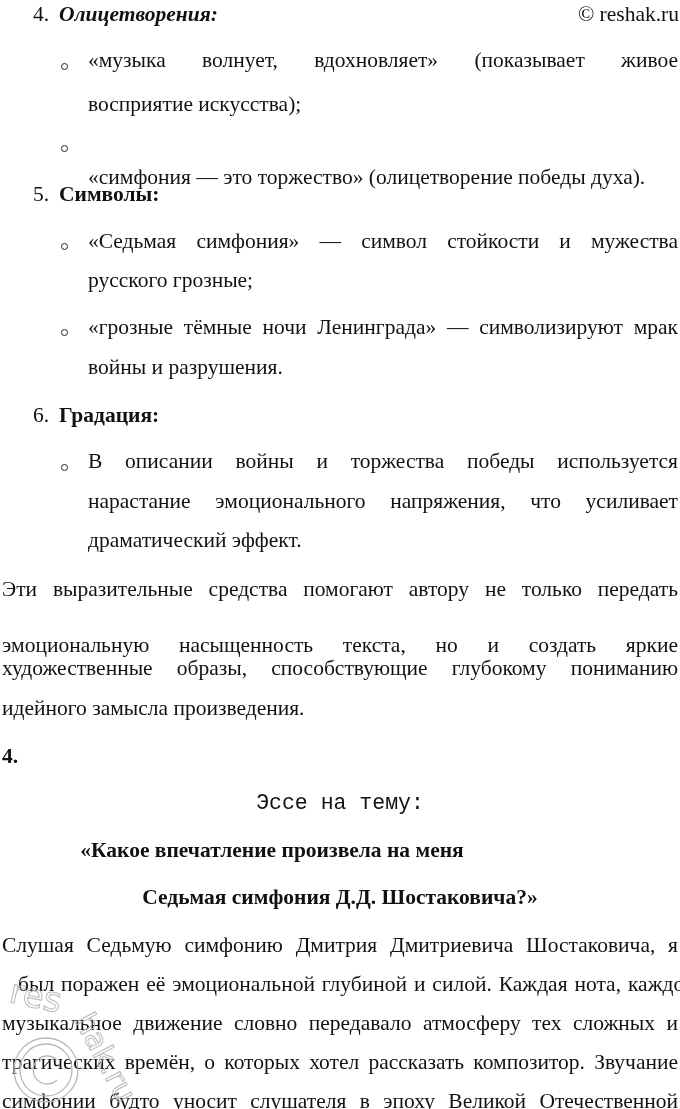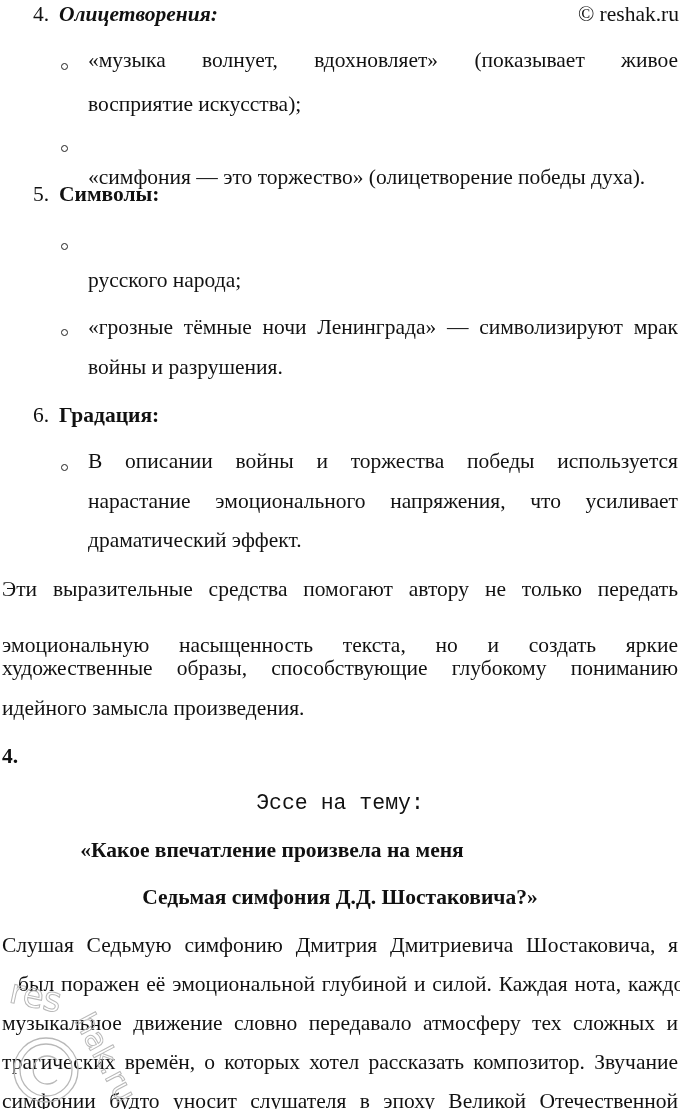--- a/index.html
+++ b/index.html
@@ -58,21 +58,22 @@
   <div class="line just" style="left:88px; top:48px; width:590px;">«музыка волнует, вдохновляет» (показывает живое</div>
   <div class="line" style="left:88px; top:92px;">восприятие искусства);</div>
 
   <span class="bullet" style="left:61px; top:145px;"></span>
   <div class="line" style="left:88px; top:131px;margin-top:34px;">«симфония — это торжество» (олицетворение победы духа).</div>
 
   <div class="num" style="left:33px; top:182px; line-height:24px;">5.</div>
   <div class="line bold" style="left:59px; top:182px;">Символы:</div>
 
   <span class="bullet" style="left:61px; top:243px;"></span>
-  <div class="line" style="left:88px; top:268px;">русского народа;</div>
+  <div class="line just" style="left:88px; top:229px; width:590px;">«Седьмая симфония» — символ стойкости и мужества</div>
+  <div class="line" style="left:88px; top:268px;">русского грозные;</div>
 
   <span class="bullet" style="left:61px; top:329px;"></span>
   <div class="line just" style="left:88px; top:315px; width:590px;">«грозные тёмные ночи Ленинграда» — символизируют мрак</div>
   <div class="line" style="left:88px; top:355px;">войны и разрушения.</div>
 
   <div class="num" style="left:33px; top:403px; line-height:24px;">6.</div>
   <div class="line bold" style="left:59px; top:403px;">Градация:</div>
 
   <span class="bullet" style="left:61px; top:464px;"></span>
   <div class="line just" style="left:88px; top:449px; width:590px;">В описании войны и торжества победы используется</div>

